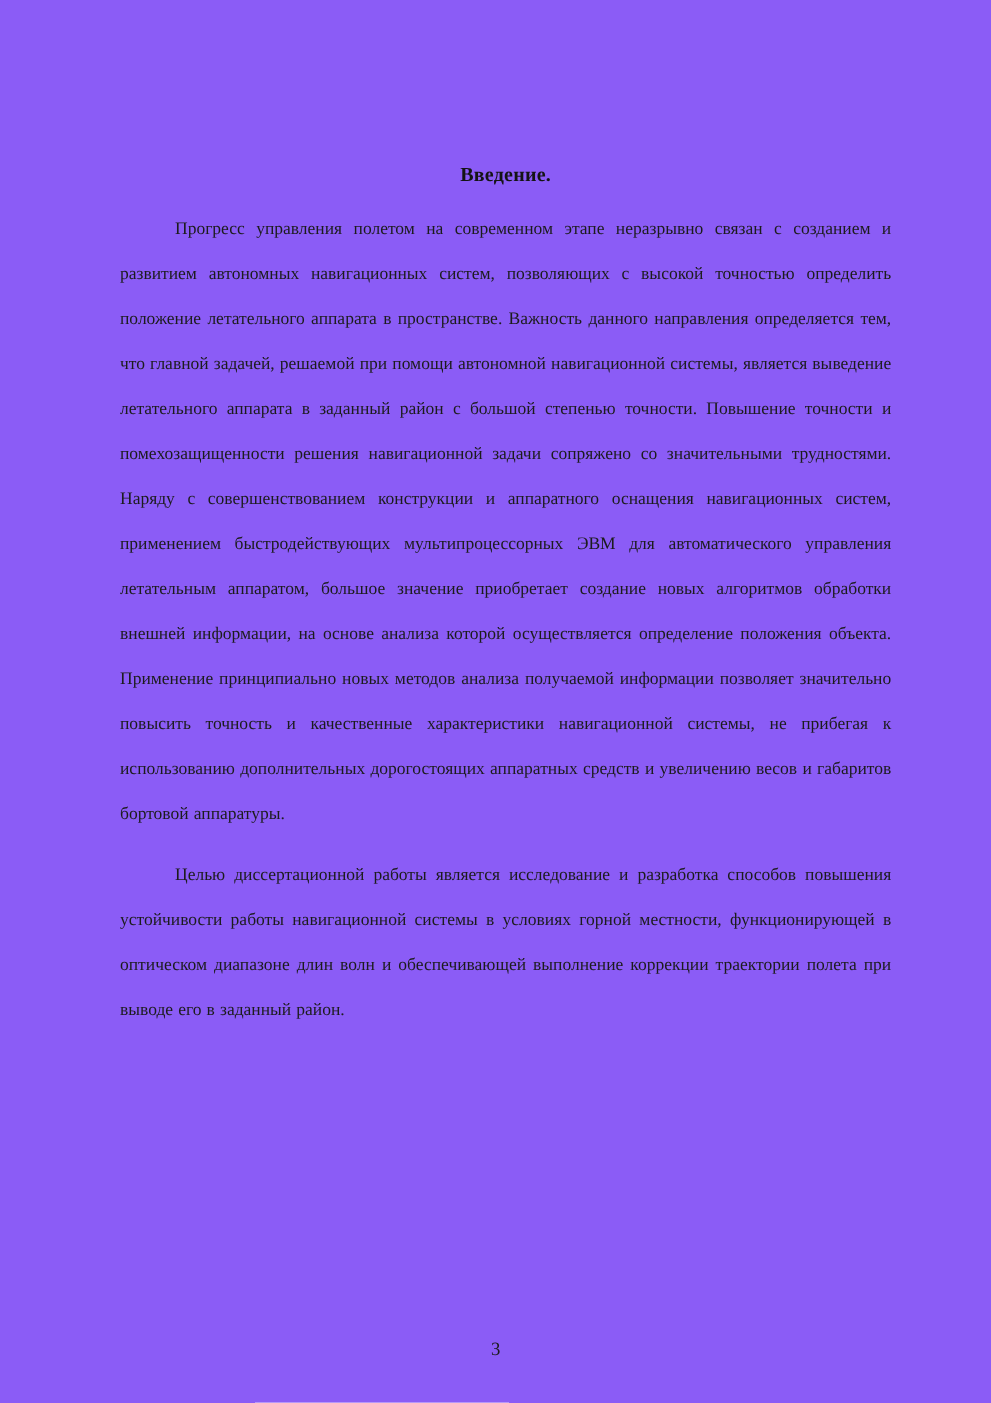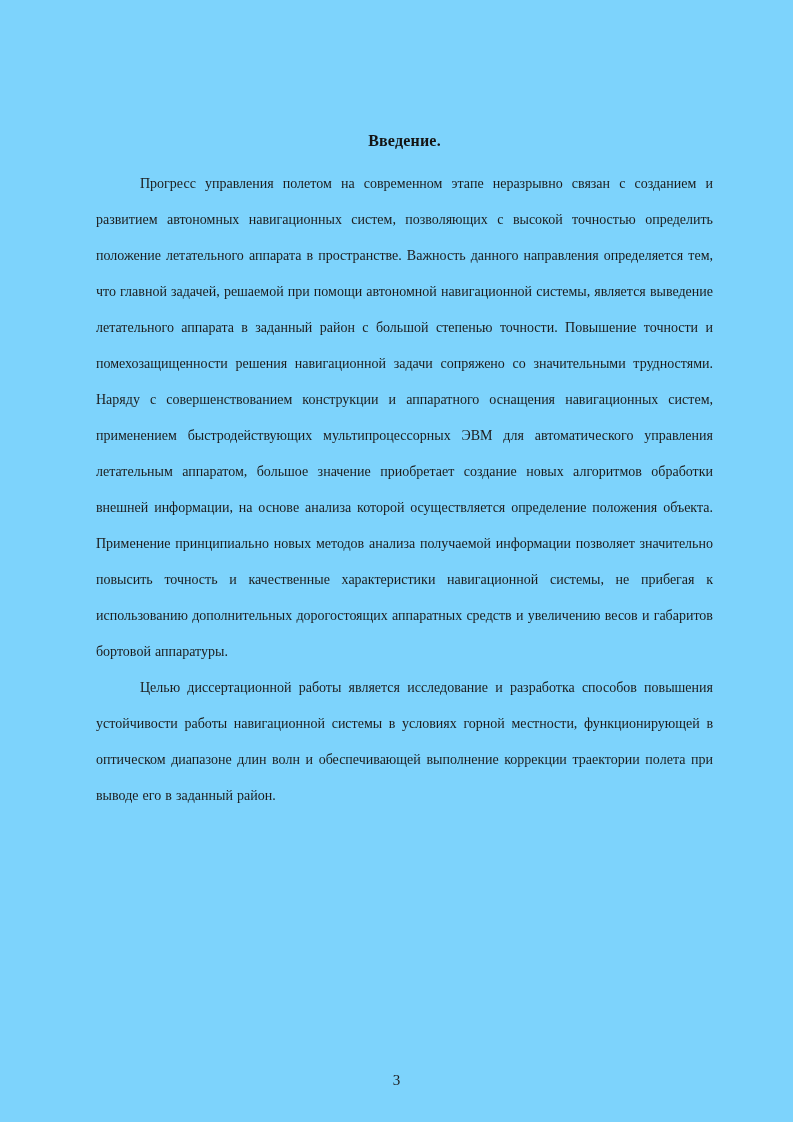--- a/index.html
+++ b/index.html
@@ -14,21 +14,21 @@
     color: #1a1a1a;
     position: relative;
     overflow: hidden;
   }
   .page {
     position: absolute;
     left: 0;
     top: 0;
     width: 793px;
     height: 1122px;
-    background: #7dd3fc;
+    background: #8b5cf6;
   }
   .content {
     position: absolute;
     left: 96px;
     top: 132px;
     width: 617px;
   }
   .doc-title {
     text-align: center;
     font-weight: bold;
@@ -41,21 +41,21 @@
     font-size: 14px;
     line-height: 36px;
     text-align: justify;
     text-justify: inter-word;
     margin: 0;
     color: #1c1c1c;
     text-indent: 44px;
     word-spacing: 0.6px;
   }
   .para + .para {
-    margin-top: 0px;
+    margin-top: 13px;
   }
   .page-number {
     position: absolute;
     left: 0;
     top: 1072px;
     width: 793px;
     text-align: center;
     font-size: 15px;
     color: #1c1c1c;
   }

